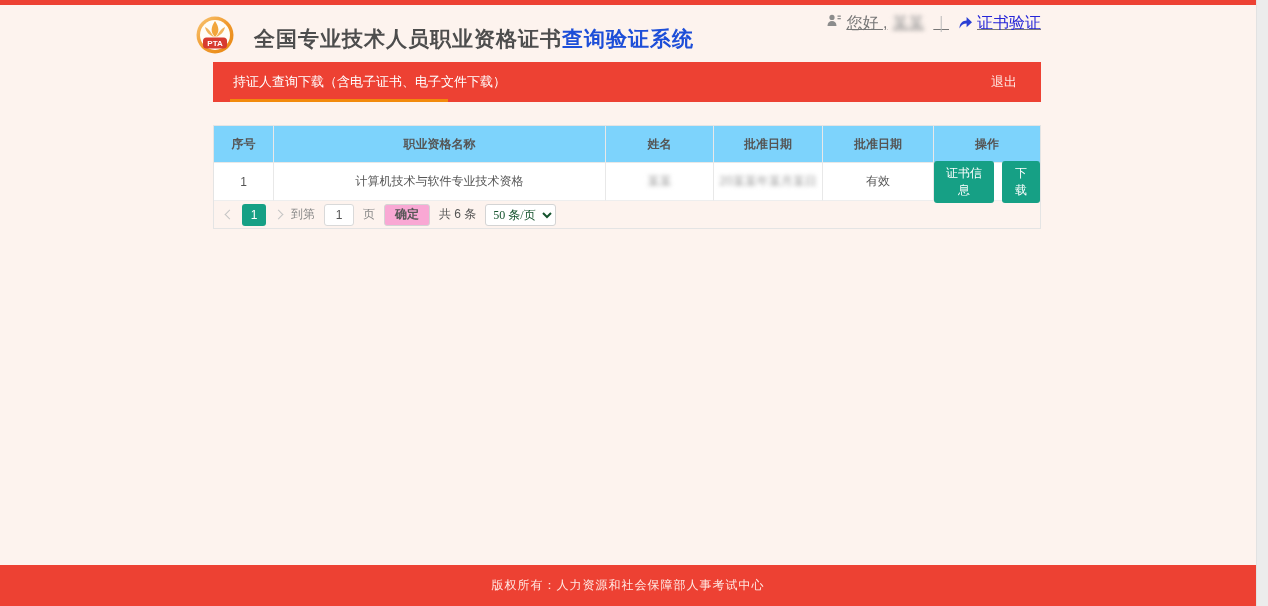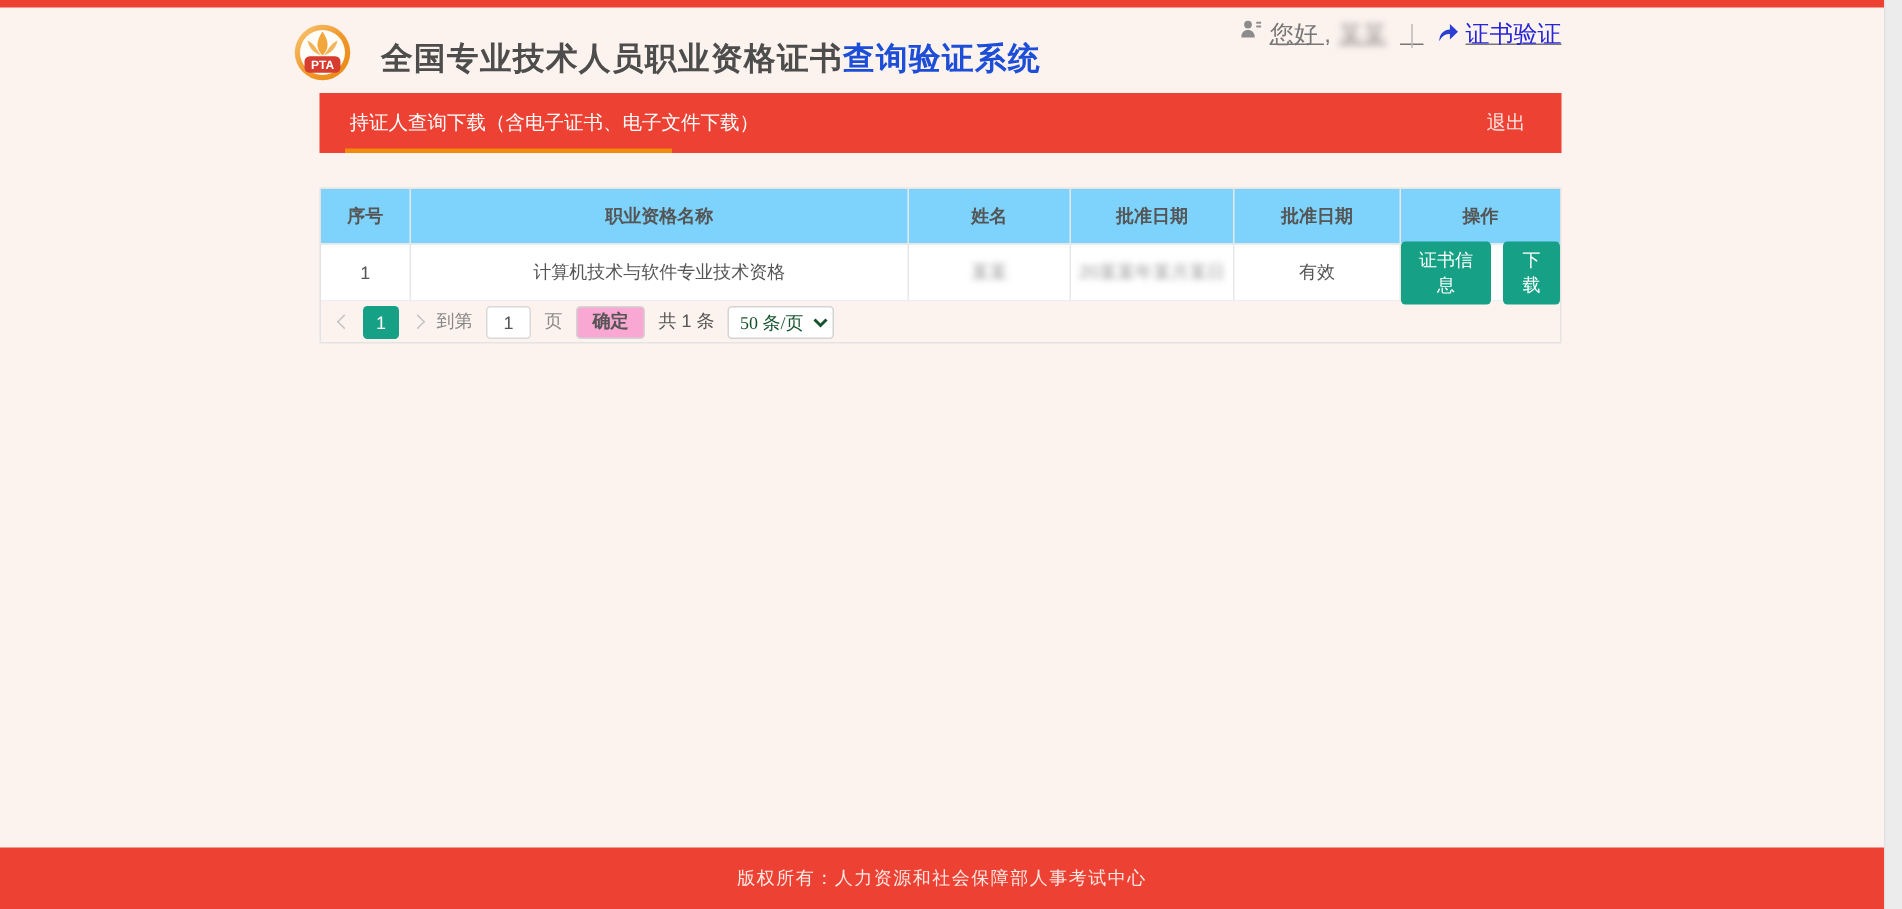--- a/index.html
+++ b/index.html
@@ -142,21 +142,21 @@
     </div>
   </div>
   <div class="pagination">
     <span class="chev chev-left"></span>
     <span class="page-current">1</span>
     <span class="chev chev-right"></span>
     <span>到第</span>
     <input class="goto-input" value="1" style="">
     <span>页</span>
     <button class="btn-confirm">确定</button>
-    <span class="total-text">共 1 条</span>
+    <span class="total-text">共 6 条</span>
     <select class="size-select">
       <option>50 条/页</option>
     </select>
   </div>
 </div>
 
 <div class="footer">
   <span class="footer-text">版权所有：人力资源和社会保障部人事考试中心</span>
 </div>
 

